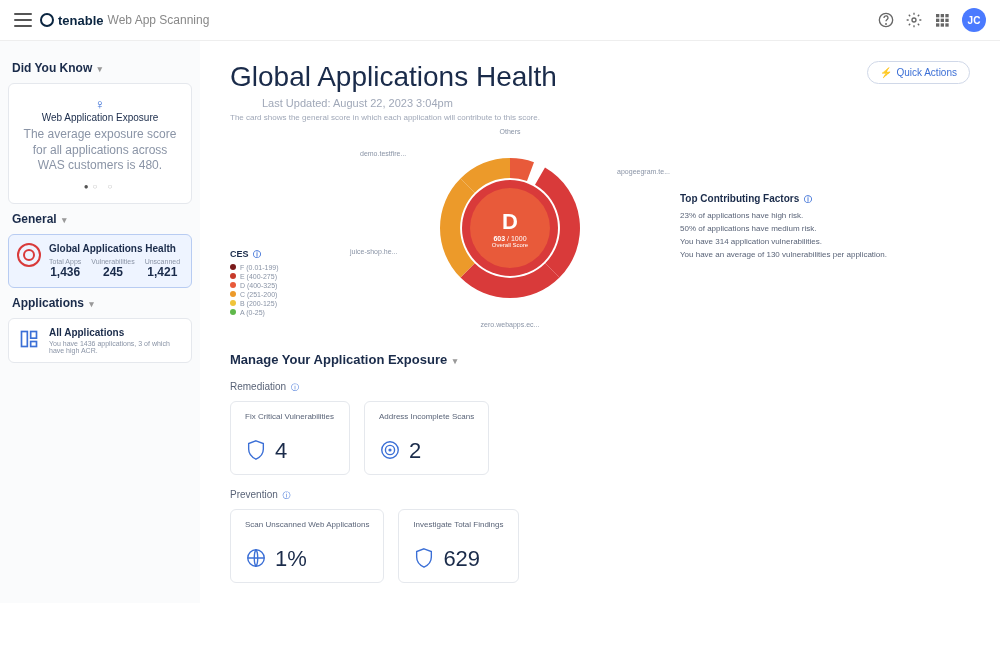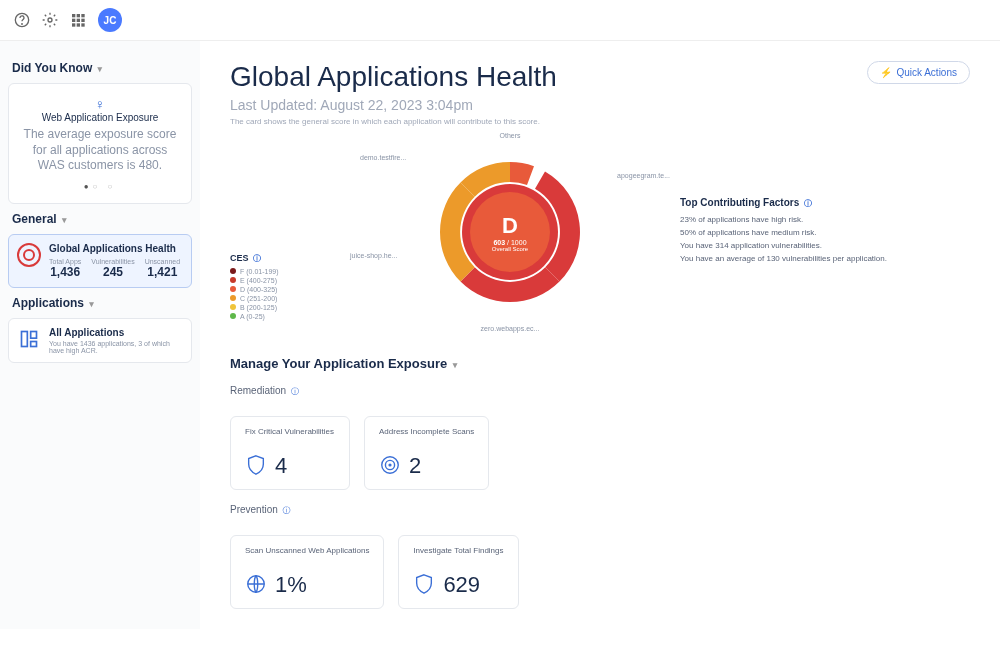--- a/index.html
+++ b/index.html
@@ -30,51 +30,63 @@
 .nav-icon-ring span { width: 12px; height: 12px; border: 2px solid #d93a3a; border-radius: 50%; }
 .nav-icon-plain { width: 24px; height: 24px; color: #3b6fd6; display: flex; align-items: center; justify-content: center; flex-shrink: 0; }
 .nav-title { font-size: 10px; font-weight: 600; color: #1a2b4a; }
 .nav-stats { display: flex; gap: 10px; margin-top: 4px; font-size: 7px; color: #8a94a6; }
 .nav-stats div { text-align: center; }
 .nav-stats .val { color: #1a2b4a; font-weight: 600; font-size: 12px; display: block; }
 .nav-sub { font-size: 7px; color: #8a94a6; margin-top: 2px; }
 .main { flex: 1; padding: 20px 30px; background: #fff; }
 .page-header { display: flex; justify-content: space-between; align-items: flex-start; }
 .page-title { font-size: 28px; font-weight: 400; color: #1a2b4a; }
-.page-sub { font-size: 14px; color: #a0a8b8; margin-top: 4px; }
+.page-sub { font-size: 11px; color: #a0a8b8; margin-top: 4px; margin-left: 32px; }
 .quick-btn { border: 1px solid #d0d8e8; border-radius: 14px; padding: 5px 12px; font-size: 10px; color: #3b6fd6; background: #fff; cursor: pointer; display: flex; align-items: center; gap: 4px; }
 .section-title { font-size: 13px; font-weight: 600; color: #1a2b4a; margin-top: 24px; }
 .section-sub { font-size: 8px; color: #a0a8b8; margin-top: 4px; }
 .overall-row { display: flex; gap: 30px; margin-top: 6px; align-items: center; }
 .legend-col { width: 110px; }
 .legend-title { font-size: 9px; font-weight: 600; color: #1a2b4a; margin-bottom: 4px; }
 .legend-item { font-size: 7px; color: #8a94a6; display: flex; align-items: center; gap: 4px; margin: 2px 0; }
 .legend-dot { width: 6px; height: 6px; border-radius: 50%; }
 .donut-wrap { position: relative; width: 280px; height: 200px; }
 .donut-center { position: absolute; top: 50%; left: 50%; transform: translate(-50%, -50%); text-align: center; }
 .grade { font-size: 22px; font-weight: 700; color: #fff; }
 .score-text { font-size: 7px; color: #fff; }
 .score-label { font-size: 6px; color: #fff; }
 .donut-label { position: absolute; font-size: 7px; color: #8a94a6; white-space: nowrap; }
 .factors-col { flex: 1; }
 .factors-title { font-size: 10px; font-weight: 600; color: #1a2b4a; margin-bottom: 6px; }
 .factor-line { font-size: 8px; color: #5a6478; margin: 4px 0; }
 .info-icon { color: #3b6fd6; font-size: 8px; margin-left: 2px; }
 .subsection { font-size: 10px; color: #5a6478; margin-top: 14px; }
 .cards-row { display: flex; gap: 14px; margin-top: 8px; }
-.metric-card { border: 1px solid #e5e8ed; border-radius: 6px; padding: 10px 14px; min-width: 120px; cursor: pointer; margin-top: 11px; }
+.metric-card { border: 1px solid #e5e8ed; border-radius: 6px; padding: 10px 14px; min-width: 120px; cursor: pointer; }
 .metric-label { font-size: 8px; color: #5a6478; min-height: 20px; }
 .metric-row { display: flex; align-items: center; gap: 8px; margin-top: 6px; }
 .metric-icon { color: #3b6fd6; }
 .metric-val { font-size: 22px; font-weight: 400; color: #1a2b4a; }
 </style>
 </head>
 <body>
 
 <div class="topbar">
+  <div class="topbar-left">
+    <div class="menu-icon">
+        <span></span>
+        <span></span>
+        <span></span>
+      </div>
+    <div class="logo">
+      <span class="logo-circle"></span>
+      <span>tenable</span>
+      <span class="product-name">Web App Scanning</span>
+    </div>
+  </div>
   <div class="topbar-right">
     <svg class="top-icon" viewBox="0 0 24 24" fill="none" stroke="currentColor" stroke-width="2">
         <circle cx="12" cy="12" r="10"></circle>
         <path d="M9 9a3 3 0 115 2c-1 1-2 1-2 3"></path>
         <circle cx="12" cy="18" r="0.5" fill="currentColor"></circle>
       </svg>
     <svg class="top-icon" viewBox="0 0 24 24" fill="none" stroke="currentColor" stroke-width="2">
         <circle cx="12" cy="12" r="3"></circle>
         <path d="M12 1v3m0 16v3M4.2 4.2l2.1 2.1m11.4 11.4l2.1 2.1M1 12h3m16 0h3M4.2 19.8l2.1-2.1m11.4-11.4l2.1-2.1"></path>
       </svg>

